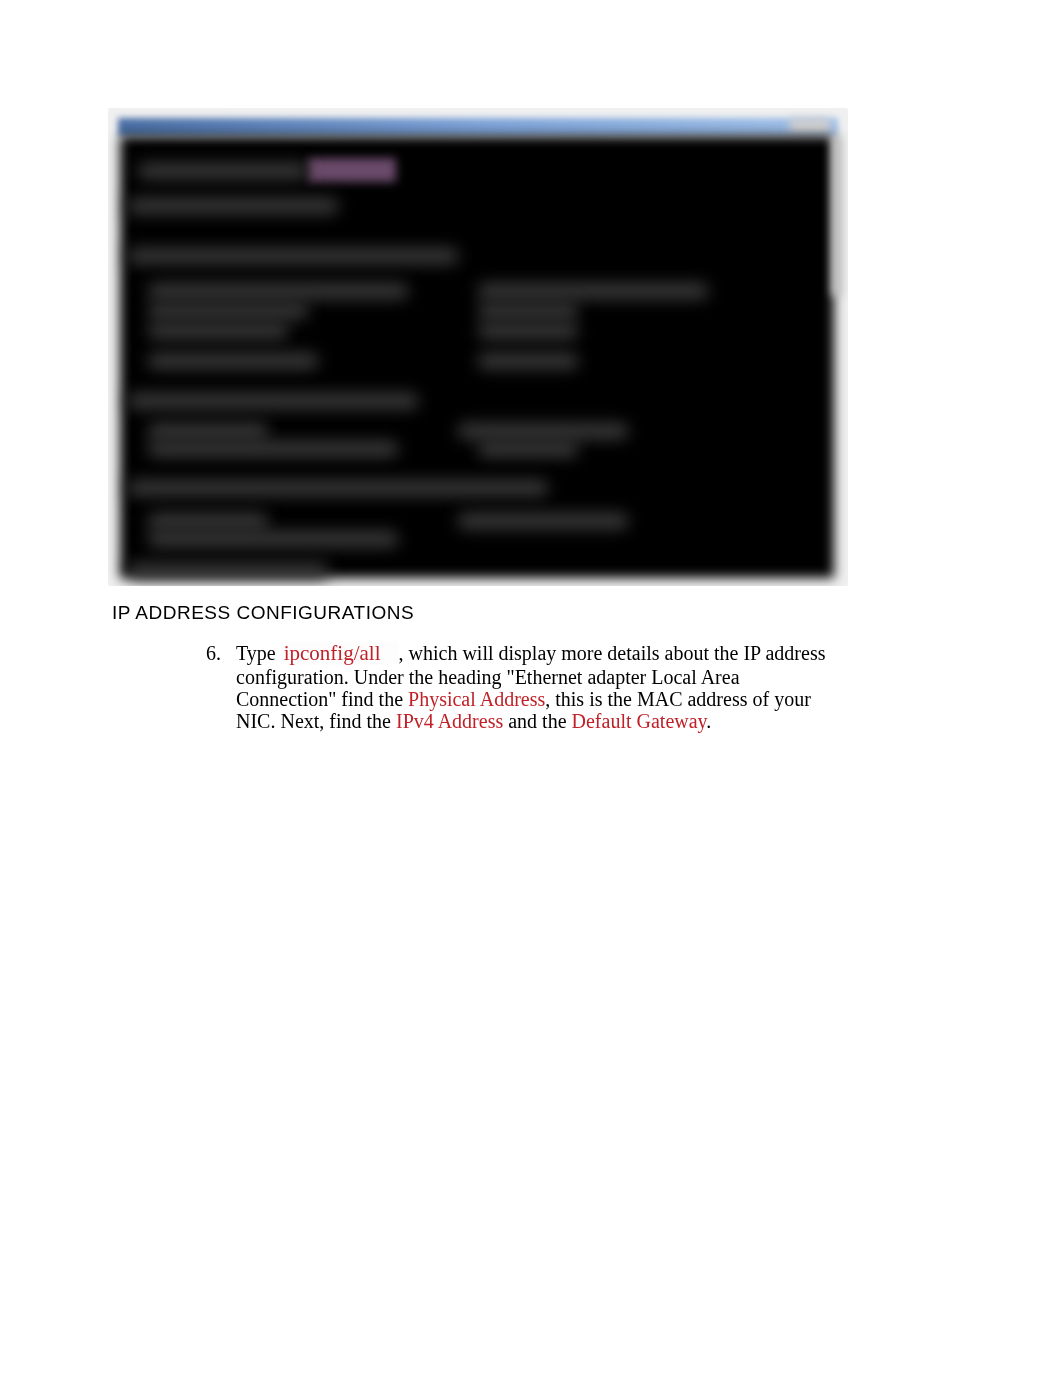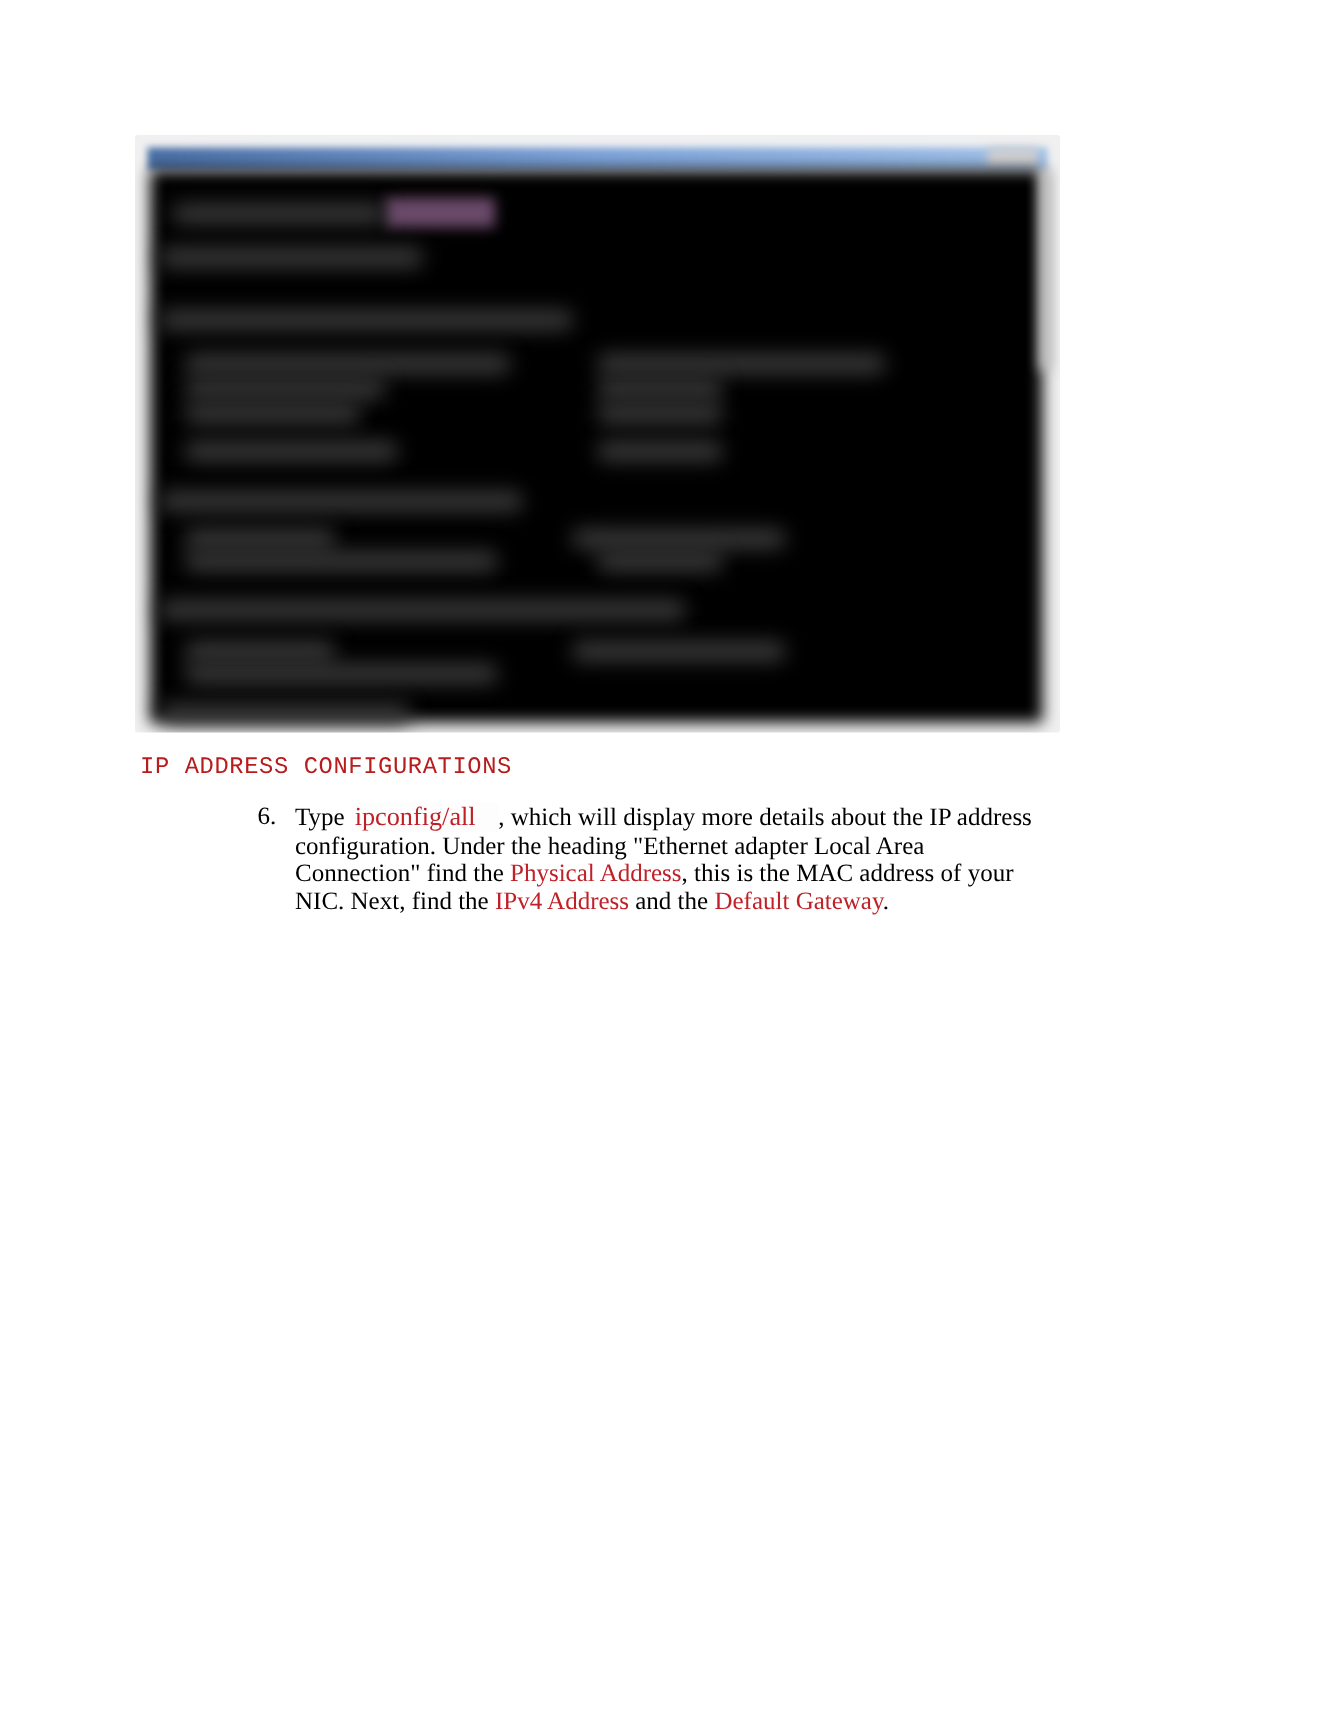--- a/index.html
+++ b/index.html
@@ -73,23 +73,23 @@
       position: absolute;
       height: 16px;
       background: #3a3a3a;
       border-radius: 6px;
       filter: blur(8px);
     }
     .caption {
       position: absolute;
       top: 602px;
       left: 112px;
-      font-family: Liberation Mono, monospace;
+      font-family: Liberation Sans, sans-serif;
       font-size: 19px;
-      color: #b91c1c;
+      color: #000000;
       letter-spacing: 0.5px;
     }
     .step-container {
       position: absolute;
       top: 642px;
       left: 208px;
       width: 628px;
     }
     .step-number {
       position: absolute;

